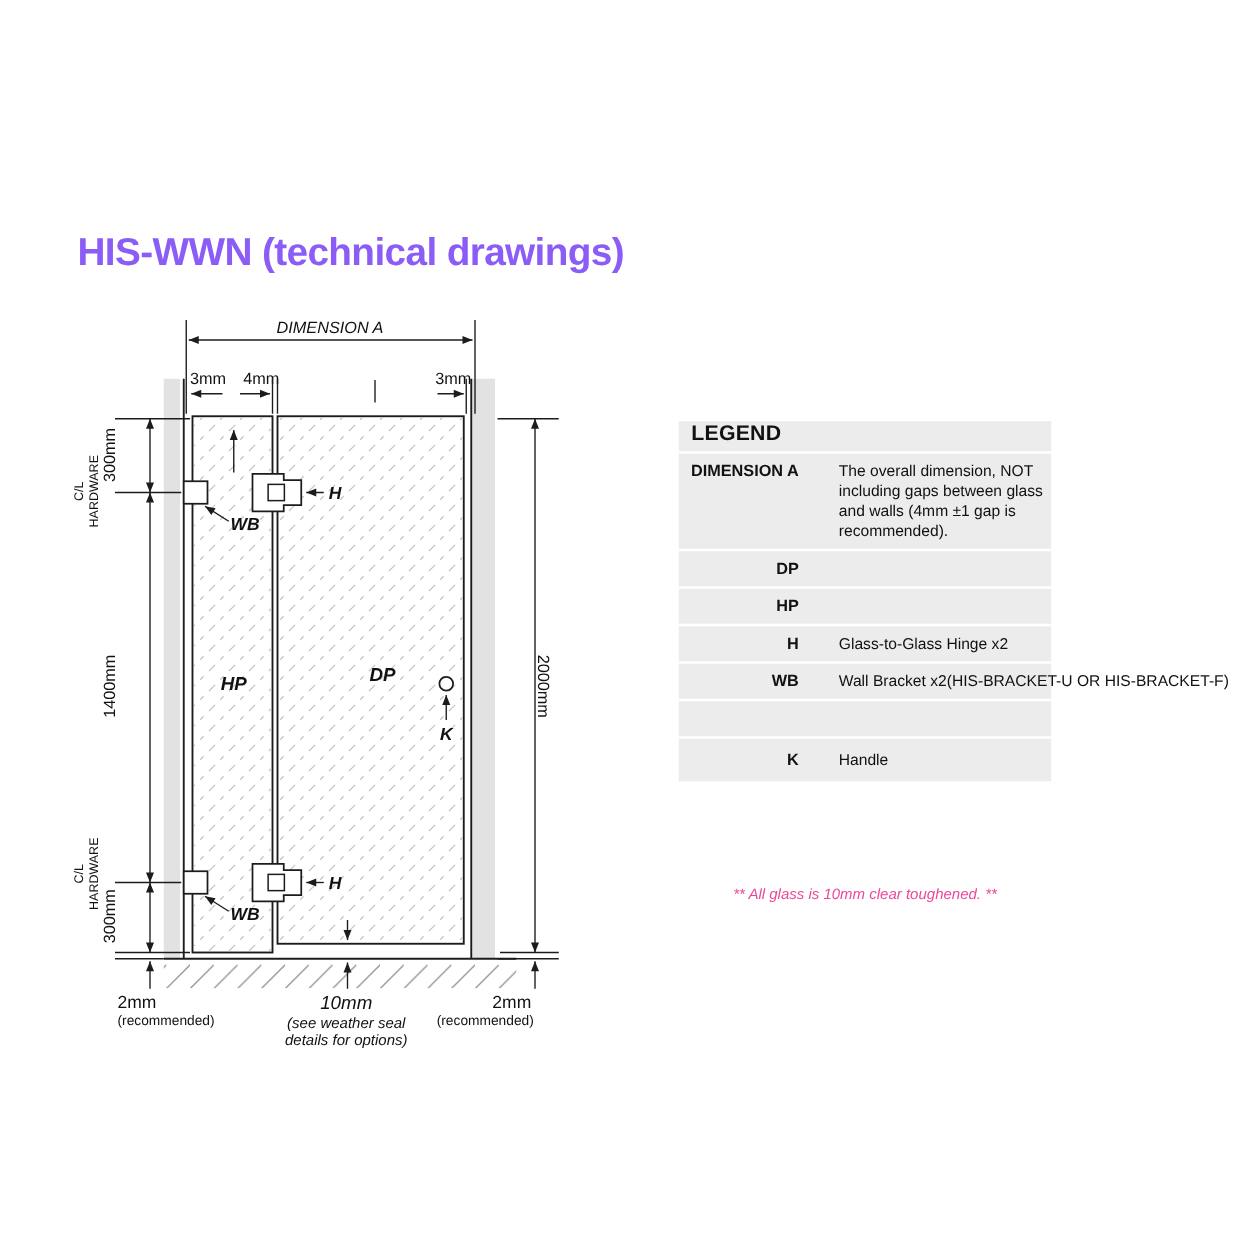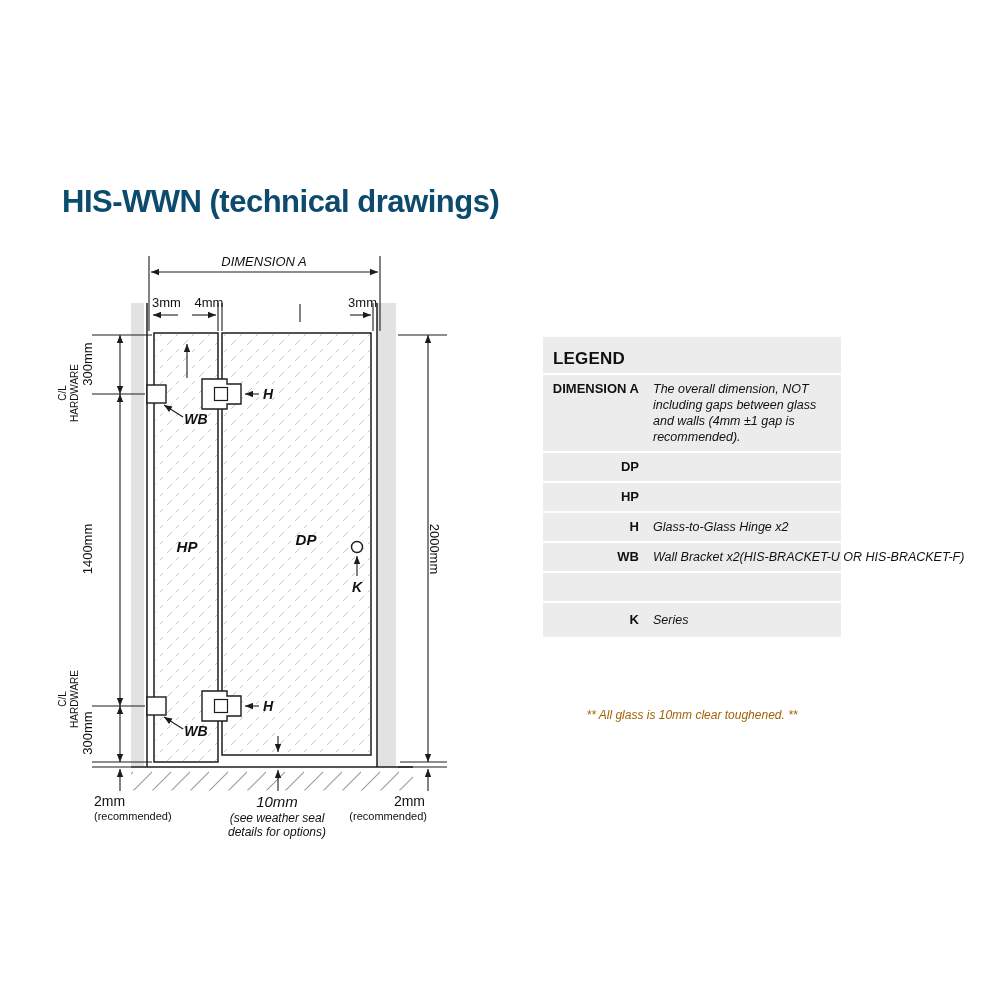--- a/index.html
+++ b/index.html
@@ -1,39 +1,39 @@
 <!DOCTYPE html>
 <html><head>
 <meta charset="utf-8">
 <style>
   html,body{margin:0;padding:0;background:#ffffff;}
   body{width:1000px;height:1000px;position:relative;font-family:"Liberation Sans",sans-serif;color:#111;}
-  .page-title{position:absolute;left:62px;top:184px;font-size:31px;font-weight:bold;letter-spacing:-.5px;color:#0c4a6e;}
+  .page-title{position:absolute;left:62px;top:184px;font-size:31px;font-weight:bold;letter-spacing:-.5px;color:#8b5cf6;}
   
   .drawing-wrap{position:absolute;left:50px;top:245px;width:410px;height:600px;}
   svg text{font-family:"Liberation Sans",sans-serif;fill:#111;}
   .ln{stroke:#1c1c1c;stroke-width:1.1;fill:none;}
   .ln2{stroke:#1c1c1c;stroke-width:1.5;fill:none;}
   .glass{fill:#ffffff;stroke:#1c1c1c;stroke-width:1.5;}
   .hw{fill:#ffffff;stroke:#1c1c1c;stroke-width:1.4;}
   .dimtxt{font-size:13px;}
   .smtxt{font-size:10px;}
   .ital{font-style:italic;}
   .lbl{font-size:14px;font-weight:bold;font-style:italic;}
   .panel-lbl{font-size:15px;font-weight:bold;font-style:italic;}
   
   .legend{position:absolute;left:543px;top:337px;width:298px;background:#ececec;}
-  .legend-title{font-size:17px;font-weight:bold;padding:12px 0 4px 10px;letter-spacing:.2px;}
+  .legend-title{font-size:17px;font-weight:bold;padding:0 0 4px 10px;letter-spacing:.2px;}
   .legend-row{display:flex;border-top:2px solid #ffffff;padding:6px 0;}
   .legend-key{width:96px;text-align:right;font-weight:bold;font-size:13px;line-height:16px;flex:none;}
-  .legend-desc{flex:1;margin-left:14px;font-size:12.5px;line-height:16px;white-space:pre-line;font-style:italic;}
+  .legend-desc{flex:1;margin-left:32px;font-size:12.5px;line-height:16px;white-space:pre-line;}
   .legend-desc.nowrap{white-space:nowrap;overflow:visible;}
   .legend-row.empty{min-height:16px;}
   .legend-row.tall{padding:9px 0;}
-  .legend-foot{position:absolute;left:543px;top:708px;width:298px;text-align:center;font-size:12px;font-style:italic;color:#a16207;}
+  .legend-foot{position:absolute;left:543px;top:708px;width:298px;text-align:center;font-size:12px;font-style:italic;color:#ec4899;}
 </style>
 </head>
 <body>
 
 <div class="page-title">HIS-WWN (technical drawings)</div>
 
 <div class="drawing-wrap">
 <svg width="410" height="600" viewBox="50 245 410 600" xmlns="http://www.w3.org/2000/svg">
   <defs>
     <marker id="arr" markerWidth="9" markerHeight="7" refX="8.3" refY="3.5" orient="auto-start-reverse" markerUnits="userSpaceOnUse">
@@ -182,16 +182,16 @@
   <div class="legend-row">
     <div class="legend-key">WB</div>
     <div class="legend-desc nowrap">Wall Bracket x2(HIS-BRACKET-U OR HIS-BRACKET-F)</div>
   </div>
   <div class="legend-row empty">
     <div class="legend-key"></div>
     <div class="legend-desc"></div>
   </div>
   <div class="legend-row tall">
     <div class="legend-key">K</div>
-    <div class="legend-desc">Series</div>
+    <div class="legend-desc">Handle</div>
   </div>
 </div>
 <div class="legend-foot">** All glass is 10mm clear toughened. **</div>
 
 </body></html>

